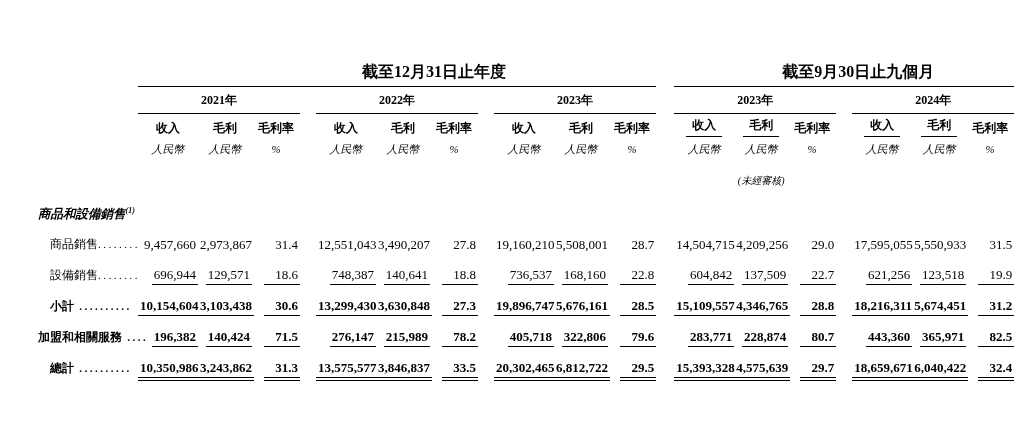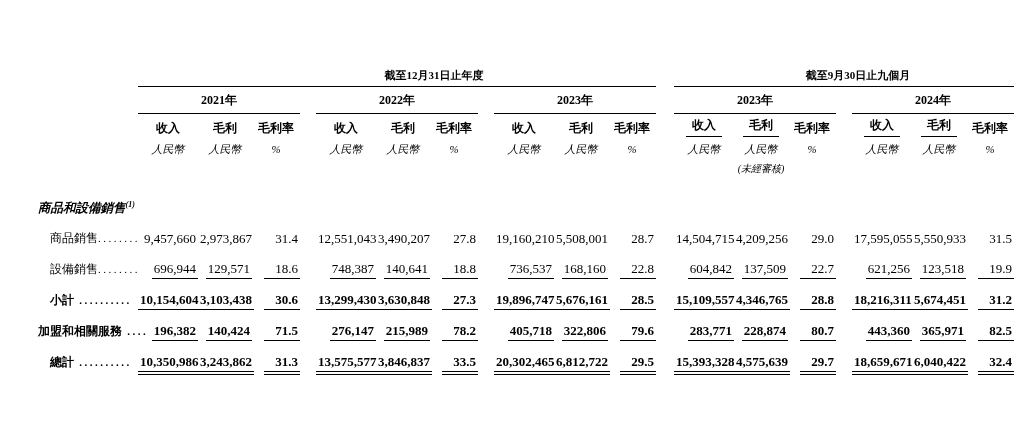--- a/index.html
+++ b/index.html
@@ -13,31 +13,31 @@
 
   
   .r-period  { height:28px; }
   .r-year    { height:27px; }
   .r-colhead { height:27px; }
   .r-unit    { height:40px; }
   .r-note    { height:28px; }
   .r-section { height:42px;font-style:italic; }
   .r-data    { height:31px; }
 
-  .r-period th.pspan { border-bottom:1px solid #000; text-align:center; font-weight:bold; font-size:11px; padding-bottom:3px; }
+  .r-period th.pspan { border-bottom:1px solid #000; text-align:center; font-weight:bold; font-size:16px; padding-bottom:3px; }
   .pshift-a { display:inline-block; transform:translateX(37px); }
   .pshift-b { display:inline-block; transform:translateX(14px); }
 
   .r-year th.year { border-bottom:1px solid #000; text-align:center; font-weight:bold; font-size:12px; padding-bottom:4px; }
 
   .r-colhead th { text-align:center; font-weight:bold; font-size:12px; padding-bottom:3px; }
   .hu { display:inline-block; border-bottom:1px solid #000; padding:0 6px 2px 6px; }
 
   .r-unit td { text-align:center; vertical-align:top; padding-top:3px; font-style:italic; font-size:11px; line-height:1.1; }
-  .unaud { font-size:10px; margin-top:8px; }
+  .unaud { font-size:10px; margin-top:20px; }
 
   .r-note td.notecell { text-align:center; font-style:italic; font-size:11px; padding-bottom:4px; }
   .note-shift { display:inline-block; transform:translateX(-17px); }
 
   .r-section td { font-weight:bold; font-size:12.5px; padding-bottom:5px; }
   .r-section sup { font-size:8px; line-height:0; }
 
   .lblcell { font-size:12px; white-space:nowrap; padding-bottom:6px; }
   .indent  { padding-left:12px; }
   .boldrow .lblcell, .boldrow .val { font-weight:bold;margin-top:43px; }

